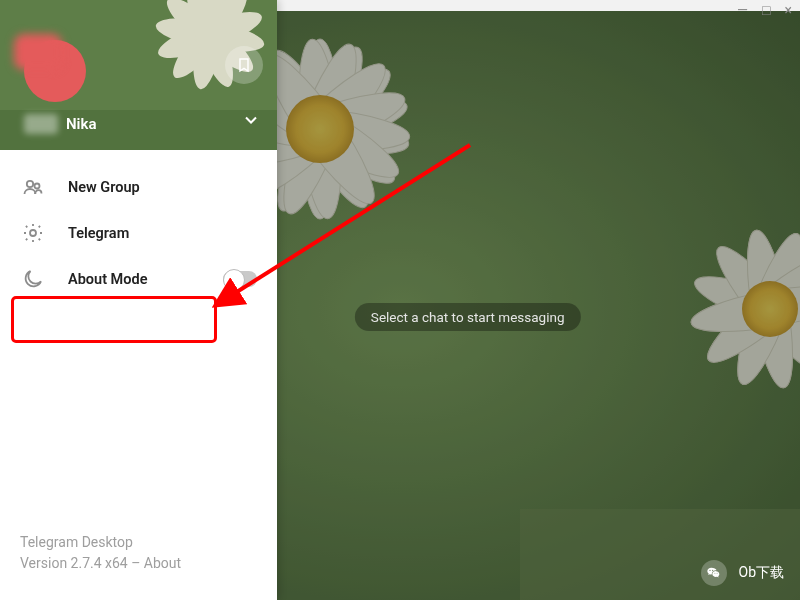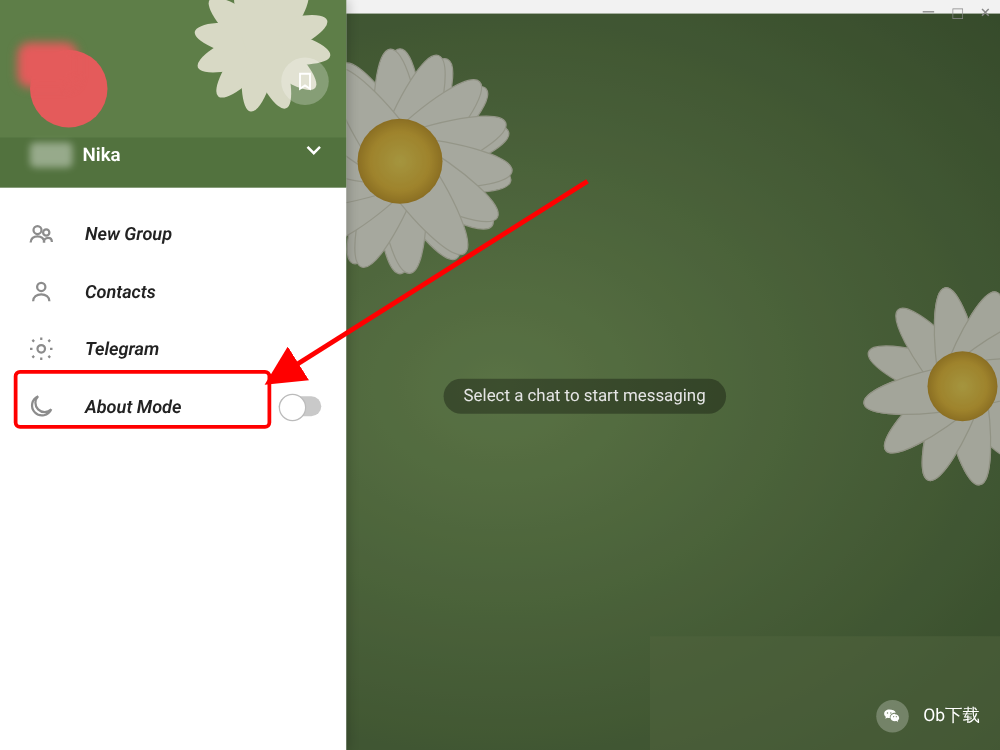--- a/index.html
+++ b/index.html
@@ -20,21 +20,21 @@
   .side-header-bg { position: absolute; inset: 0; }
   .side-header-bg svg { width: 100%; height: 100%; display: block; }
   .avatar { position: absolute; left: 24px; top: 40px; width: 62px; height: 62px; border-radius: 50%; background: #e45b5b; }
   .avatar .blur { position:absolute; left:-10px; top:-6px; width:48px; height:36px; background:#e45b5b; border-radius:10px; filter:blur(4px);}
   .bookmark-btn { position: absolute; right: 14px; top: 46px; width: 38px; height: 38px; border-radius: 50%; background: rgba(255,255,255,0.25); display: flex; align-items: center; justify-content: center; }
   .username { position: absolute; left: 24px; bottom: 16px; color: #fff; font-weight: 600; font-size: 15px; display:flex; align-items:center; gap:8px;}
   .uname-blur { width:34px; height:20px; background:rgba(255,255,255,0.4); border-radius:4px; filter:blur(3px);}
   .expand { position: absolute; right: 16px; bottom: 16px; color: #fff; }
 
   .menu { padding-top: 14px; }
-  .menu-item { display: flex; align-items: center; height: 46px; padding: 0 20px; gap: 22px; cursor: pointer; font-style: italic; }
+  .menu-item { display: flex; align-items: center; height: 46px; padding: 0 20px; gap: 22px; cursor: pointer; }
   .menu-icon { width: 26px; display: flex; justify-content: center; color: #888; }
   .menu-label { color: #222; font-weight: 600; font-size: 14.5px; }
   .toggle { margin-left: auto; width: 34px; height: 16px; background: #c9c9c9; border-radius: 9px; position: relative; }
   .toggle::after { content: ""; position: absolute; left: 0; top: -2px; width: 20px; height: 20px; background: #fff; border: 1px solid #bbb; border-radius: 50%; }
 
   .footer { margin-top: auto; padding: 0 20px 26px; color: #9e9e9e; font-size: 14px; line-height: 1.5; }
   .footer .app { font-weight: 400; }
 
   .highlight-box { position: absolute; left: 11px; top: 296px; width: 206px; height: 47px; border: 3px solid #ff0000; border-radius: 5px; z-index: 40; pointer-events: none; }
   .arrow { position: absolute; z-index: 40; pointer-events: none; }
@@ -154,46 +154,41 @@
             <circle cx="16" cy="11" r="2.5"></circle>
             <path d="M3.5 19c0-3 2.5-5 5.5-5s5.5 2 5.5 5"></path>
             <path d="M14 19c0-2.2 1.5-3.8 3.5-3.8s3 1.3 3 3.3"></path>
           </svg>
       </span>
       <span class="menu-label">New Group</span>
     </div>
     <div class="menu-item">
       <span class="menu-icon">
         <svg width="24" height="24" viewBox="0 0 24 24" fill="none" stroke="#8c8c8c" stroke-width="1.8">
-            <circle cx="12" cy="8.5" r="3.3"></circle>
-            <path d="M5.5 20c0-3.4 2.9-5.5 6.5-5.5s6.5 2.1 6.5 5.5"></path>
-          </svg>
-      </span>
-      <span class="menu-label">Contacts</span>
-    </div>
-    <div class="menu-item">
-      <span class="menu-icon">
-        <svg width="24" height="24" viewBox="0 0 24 24" fill="none" stroke="#8c8c8c" stroke-width="1.8">
             <circle cx="12" cy="12" r="3"></circle>
             <path d="M12 3v2M12 19v2M4.9 4.9l1.4 1.4M17.7 17.7l1.4 1.4M3 12h2M19 12h2M4.9 19.1l1.4-1.4M17.7 6.3l1.4-1.4"></path>
           </svg>
       </span>
       <span class="menu-label">Telegram</span>
     </div>
     <div class="menu-item">
       <span class="menu-icon">
         <svg width="24" height="24" viewBox="0 0 24 24" fill="none" stroke="#8c8c8c" stroke-width="1.8">
             <path d="M20 14.5A8 8 0 119.5 4a6.4 6.4 0 0010.5 10.5z"></path>
           </svg>
       </span>
       <span class="menu-label">About Mode</span>
       <div class="toggle"></div>
     </div>
   </div>
 
+  <div class="footer">
+    <div class="app">Telegram Desktop</div>
+    <div>Version 2.7.4 x64 – About</div>
+  </div>
 </div>
 
 <div class="highlight-box"></div>
 <svg class="arrow" style="left:210px; top:140px;" width="280" height="190">
   <defs>
       <marker id="ah" markerWidth="8" markerHeight="8" refX="2" refY="4" orient="auto">
         <path d="M0,0 L8,4 L0,8 z" fill="#ff0000"></path>
       </marker>
     </defs>
   <path d="M260 5 L22 155" stroke="#ff0000" stroke-width="4" fill="none" marker-end="url(#ah)"></path>

